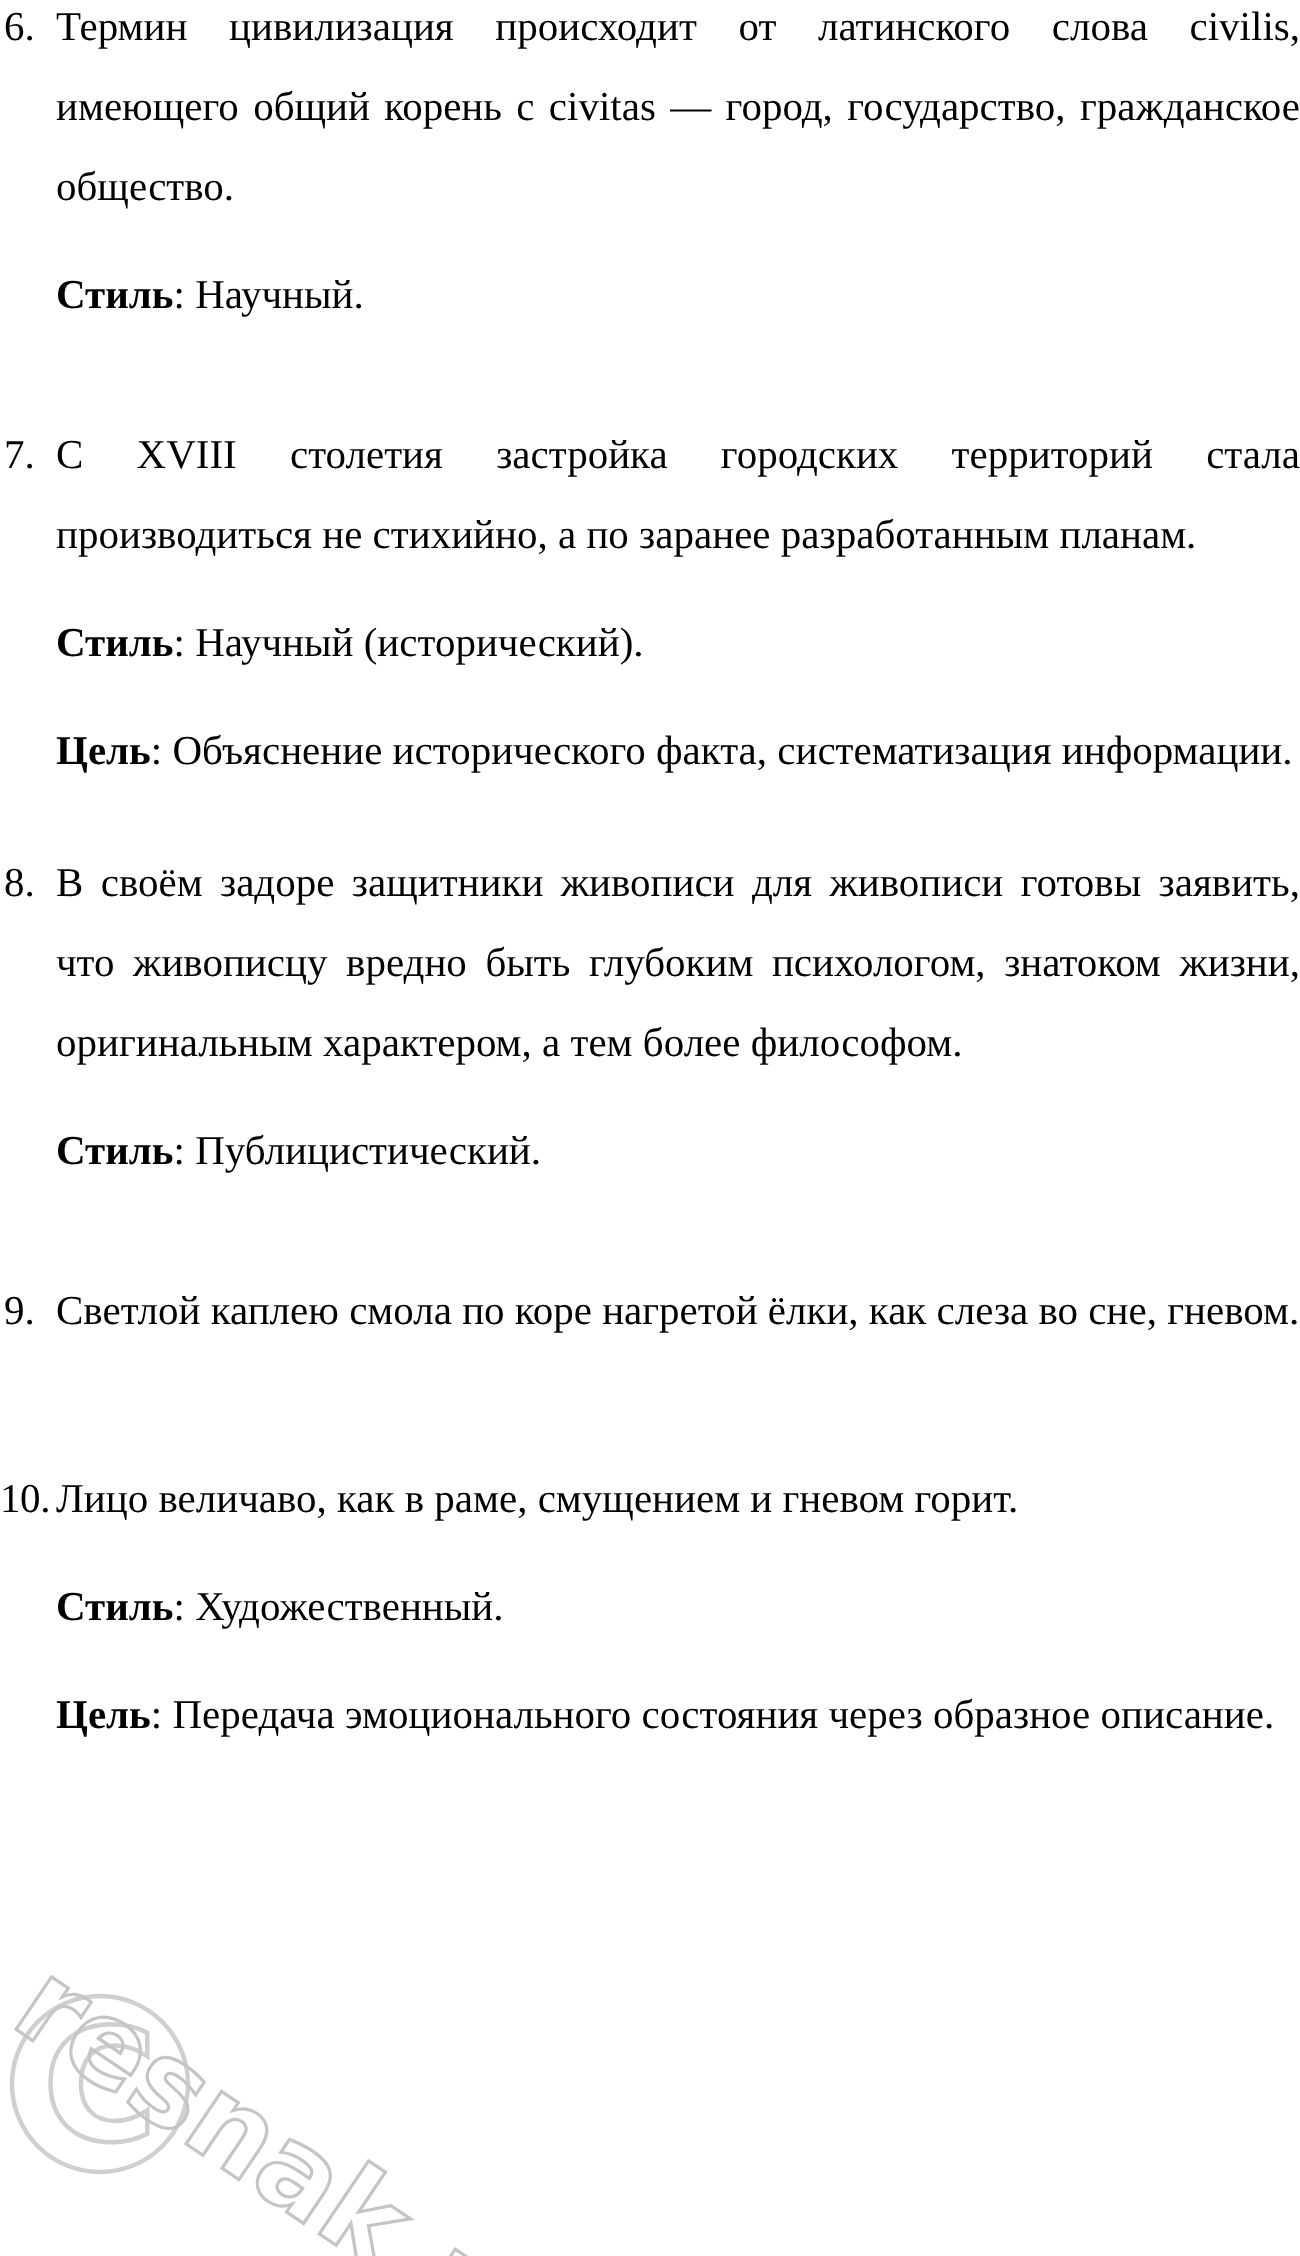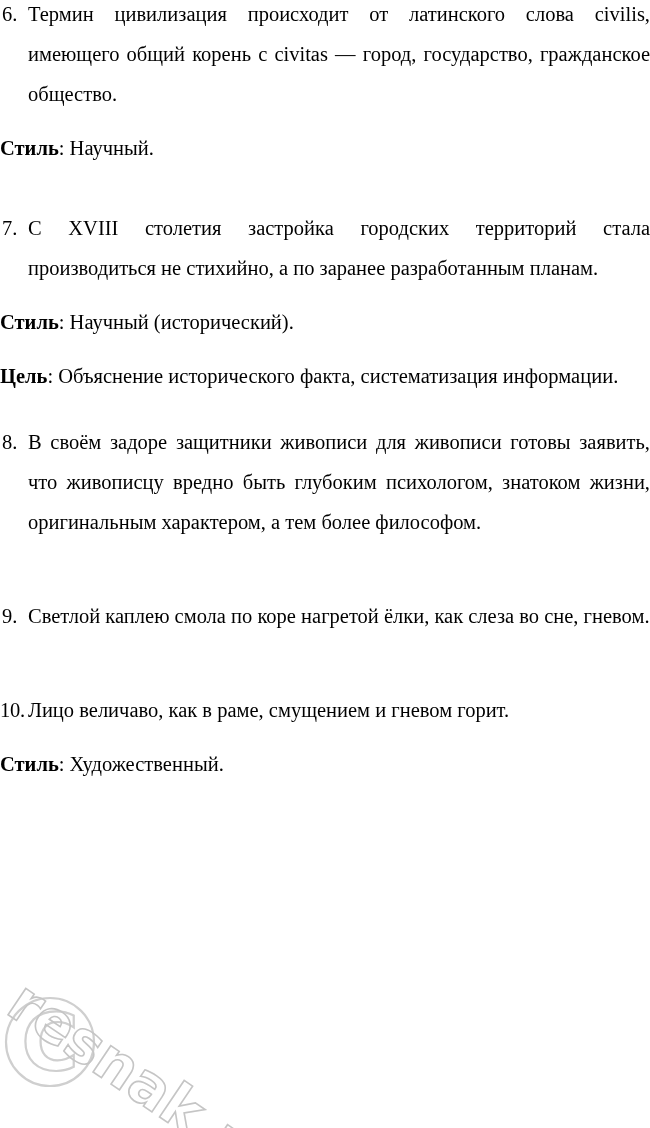--- a/index.html
+++ b/index.html
@@ -97,20 +97,21 @@
     letter-spacing: -0.2px;
   }
 
   
   .body-par > .txt {
     display: inline;
   }
 
   .meta-par {
     margin: 0;
+    padding-left: 28px;
     text-align: justify;
     text-justify: inter-word;
     font-size: 20.5px;
     line-height: 40px;
   }
   .meta-par .lbl {
     font-weight: 700;
   }
 
   
@@ -158,20 +159,21 @@
       <p class="meta-par"><span class="lbl">Цель</span><span>: </span><span>Объяснение исторического факта, систематизация информации.</span></p>
     </div>
 
     <div class="gap-item"></div>
 
     <div class="item">
       <p class="body-par">
         <span class="marker">8.</span><span class="txt">В своём задоре защитники живописи для живописи готовы заявить, что живописцу вредно быть глубоким психологом, знатоком жизни, оригинальным характером, а тем более философом.</span>
       </p>
       <div class="gap-par"></div>
+      <p class="meta-par"><span class="lbl">Стиль</span><span>: </span><span>Публицистический.</span></p>
       <div class="gap-par"></div>
     </div>
 
     <div class="gap-item"></div>
 
     <div class="item">
       <p class="body-par">
         <span class="marker">9.</span><span class="txt">Светлой каплею смола по коре нагретой ёлки, как слеза во сне, гневом.</span>
       </p>
       <div class="gap-par"></div>
@@ -180,16 +182,17 @@
 
     <div class="gap-item"></div>
 
     <div class="item">
       <p class="body-par">
         <span class="marker wide">10.</span><span class="txt">Лицо величаво, как в раме, смущением и гневом горит.</span>
       </p>
       <div class="gap-par"></div>
       <p class="meta-par"><span class="lbl">Стиль</span><span>: </span><span>Художественный.</span></p>
       <div class="gap-par"></div>
+      <p class="meta-par"><span class="lbl">Цель</span><span>: </span><span>Передача эмоционального состояния через образное описание.</span></p>
     </div>
 
   </div>
 </div>
 
 </body></html>

